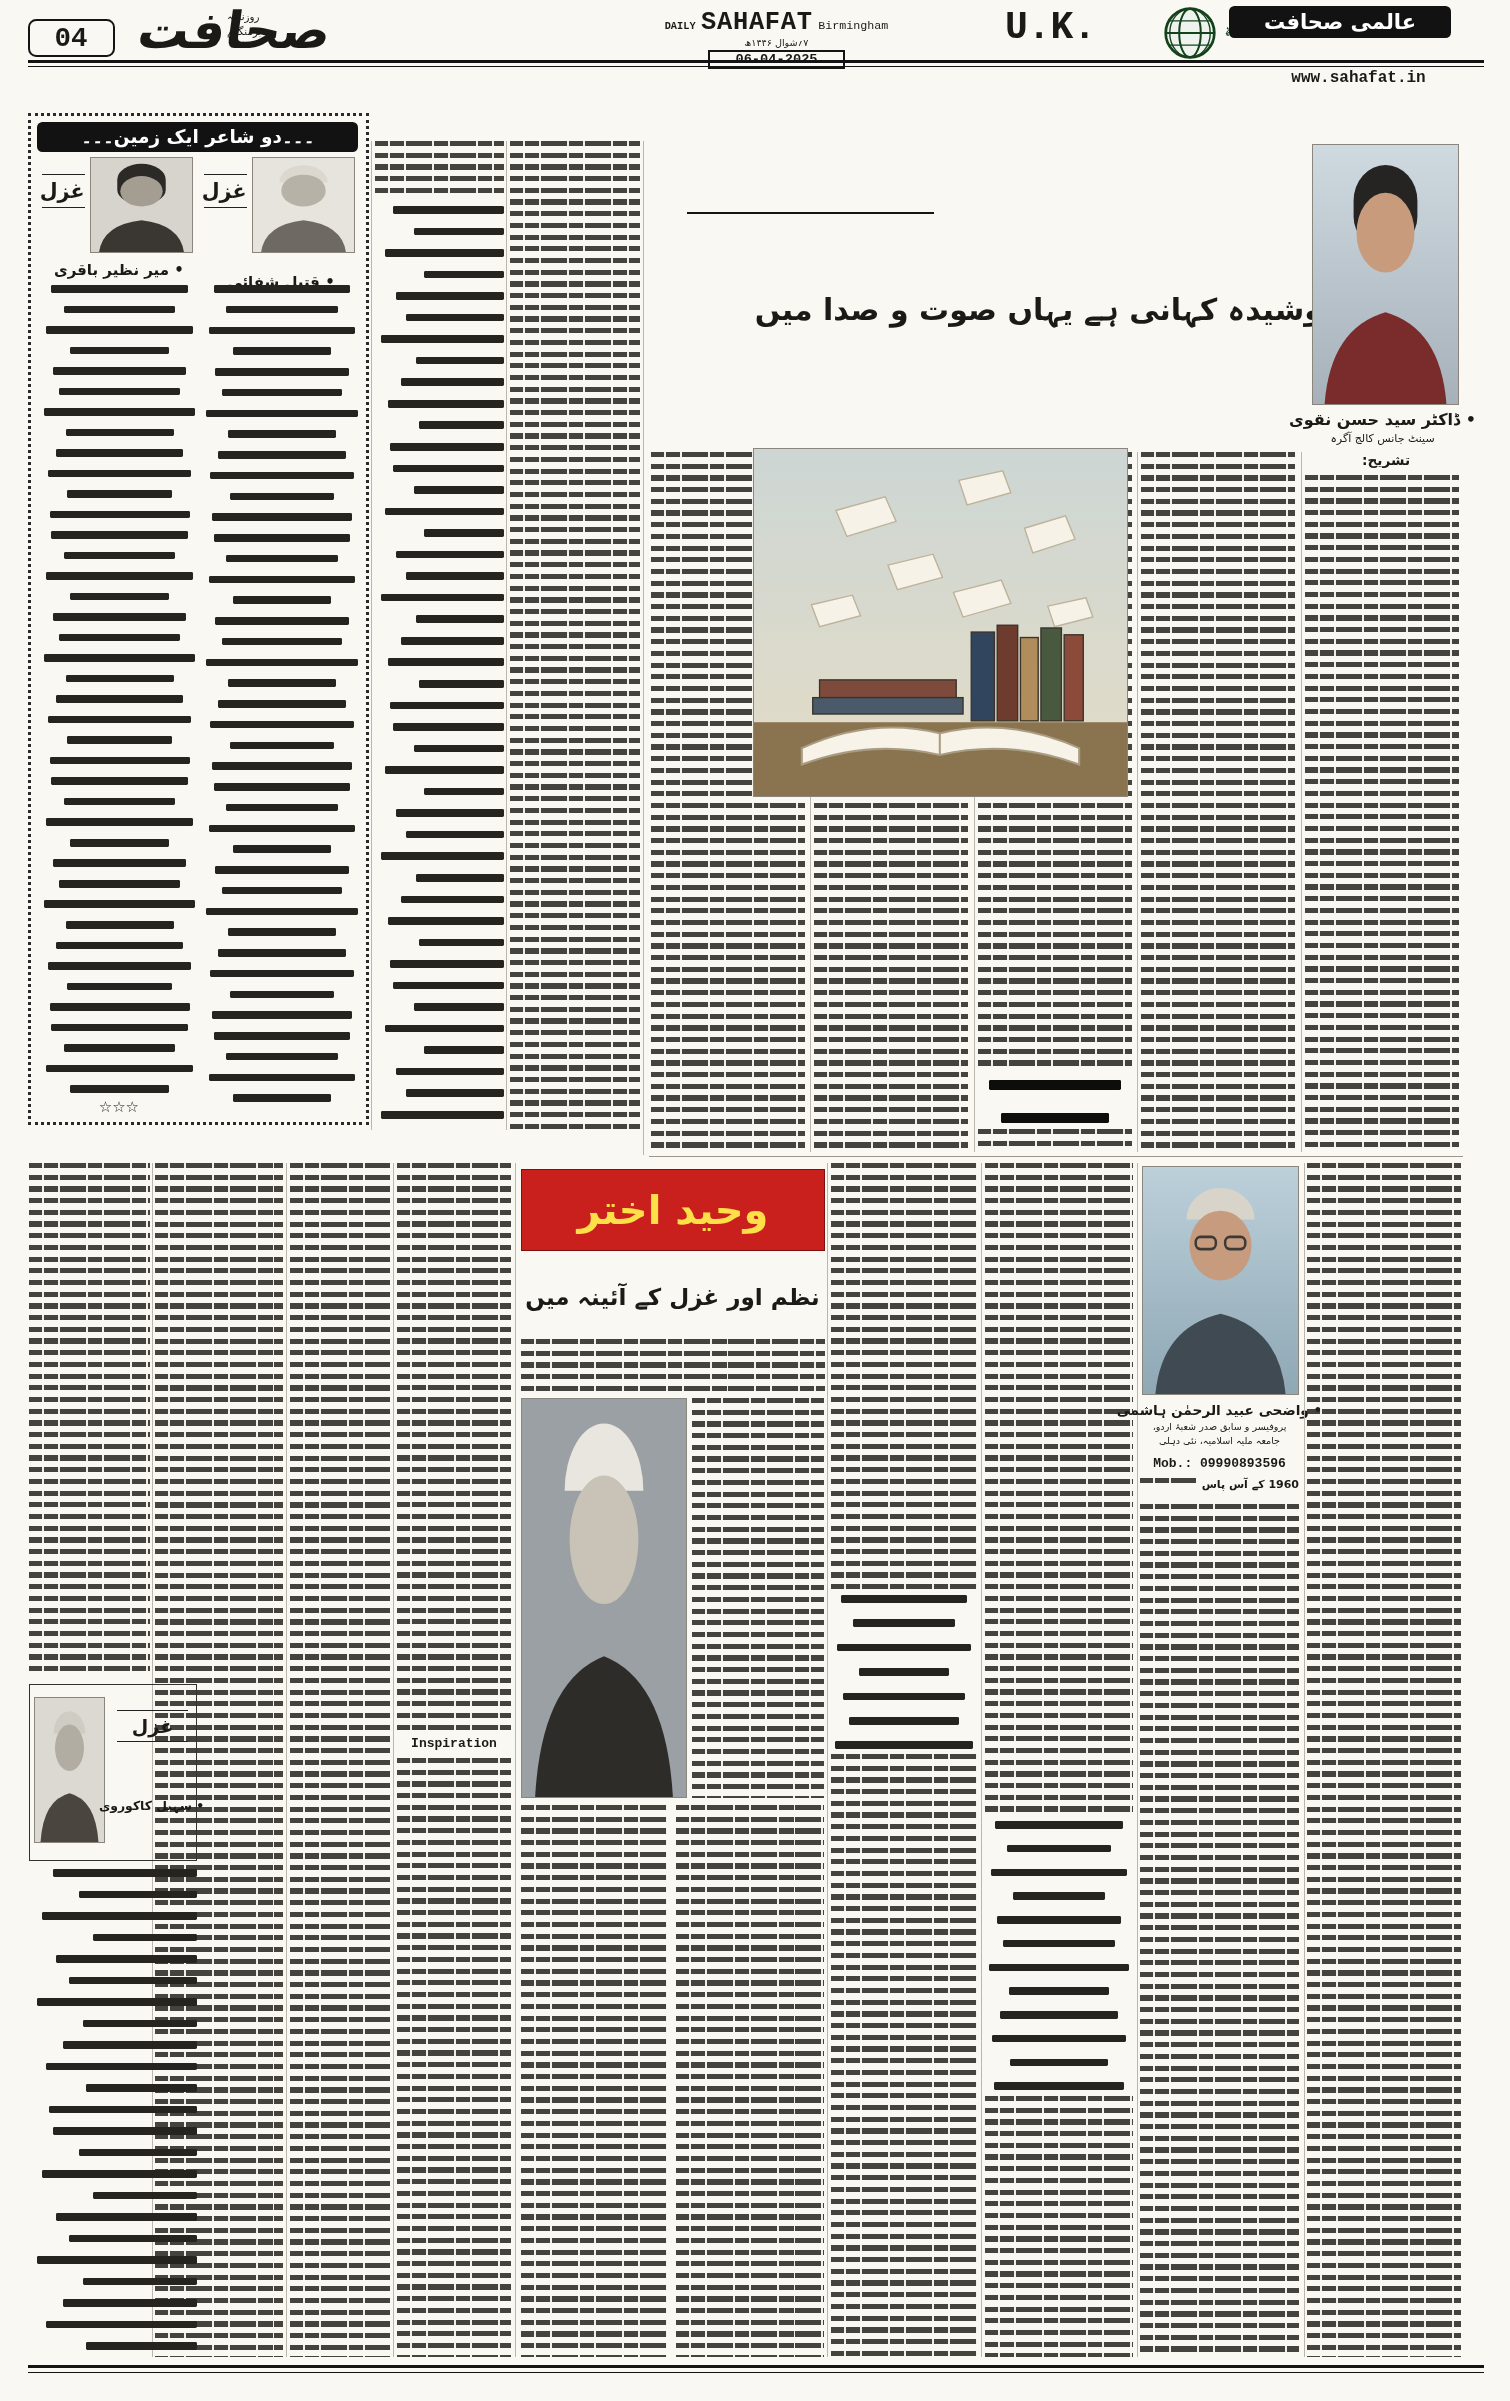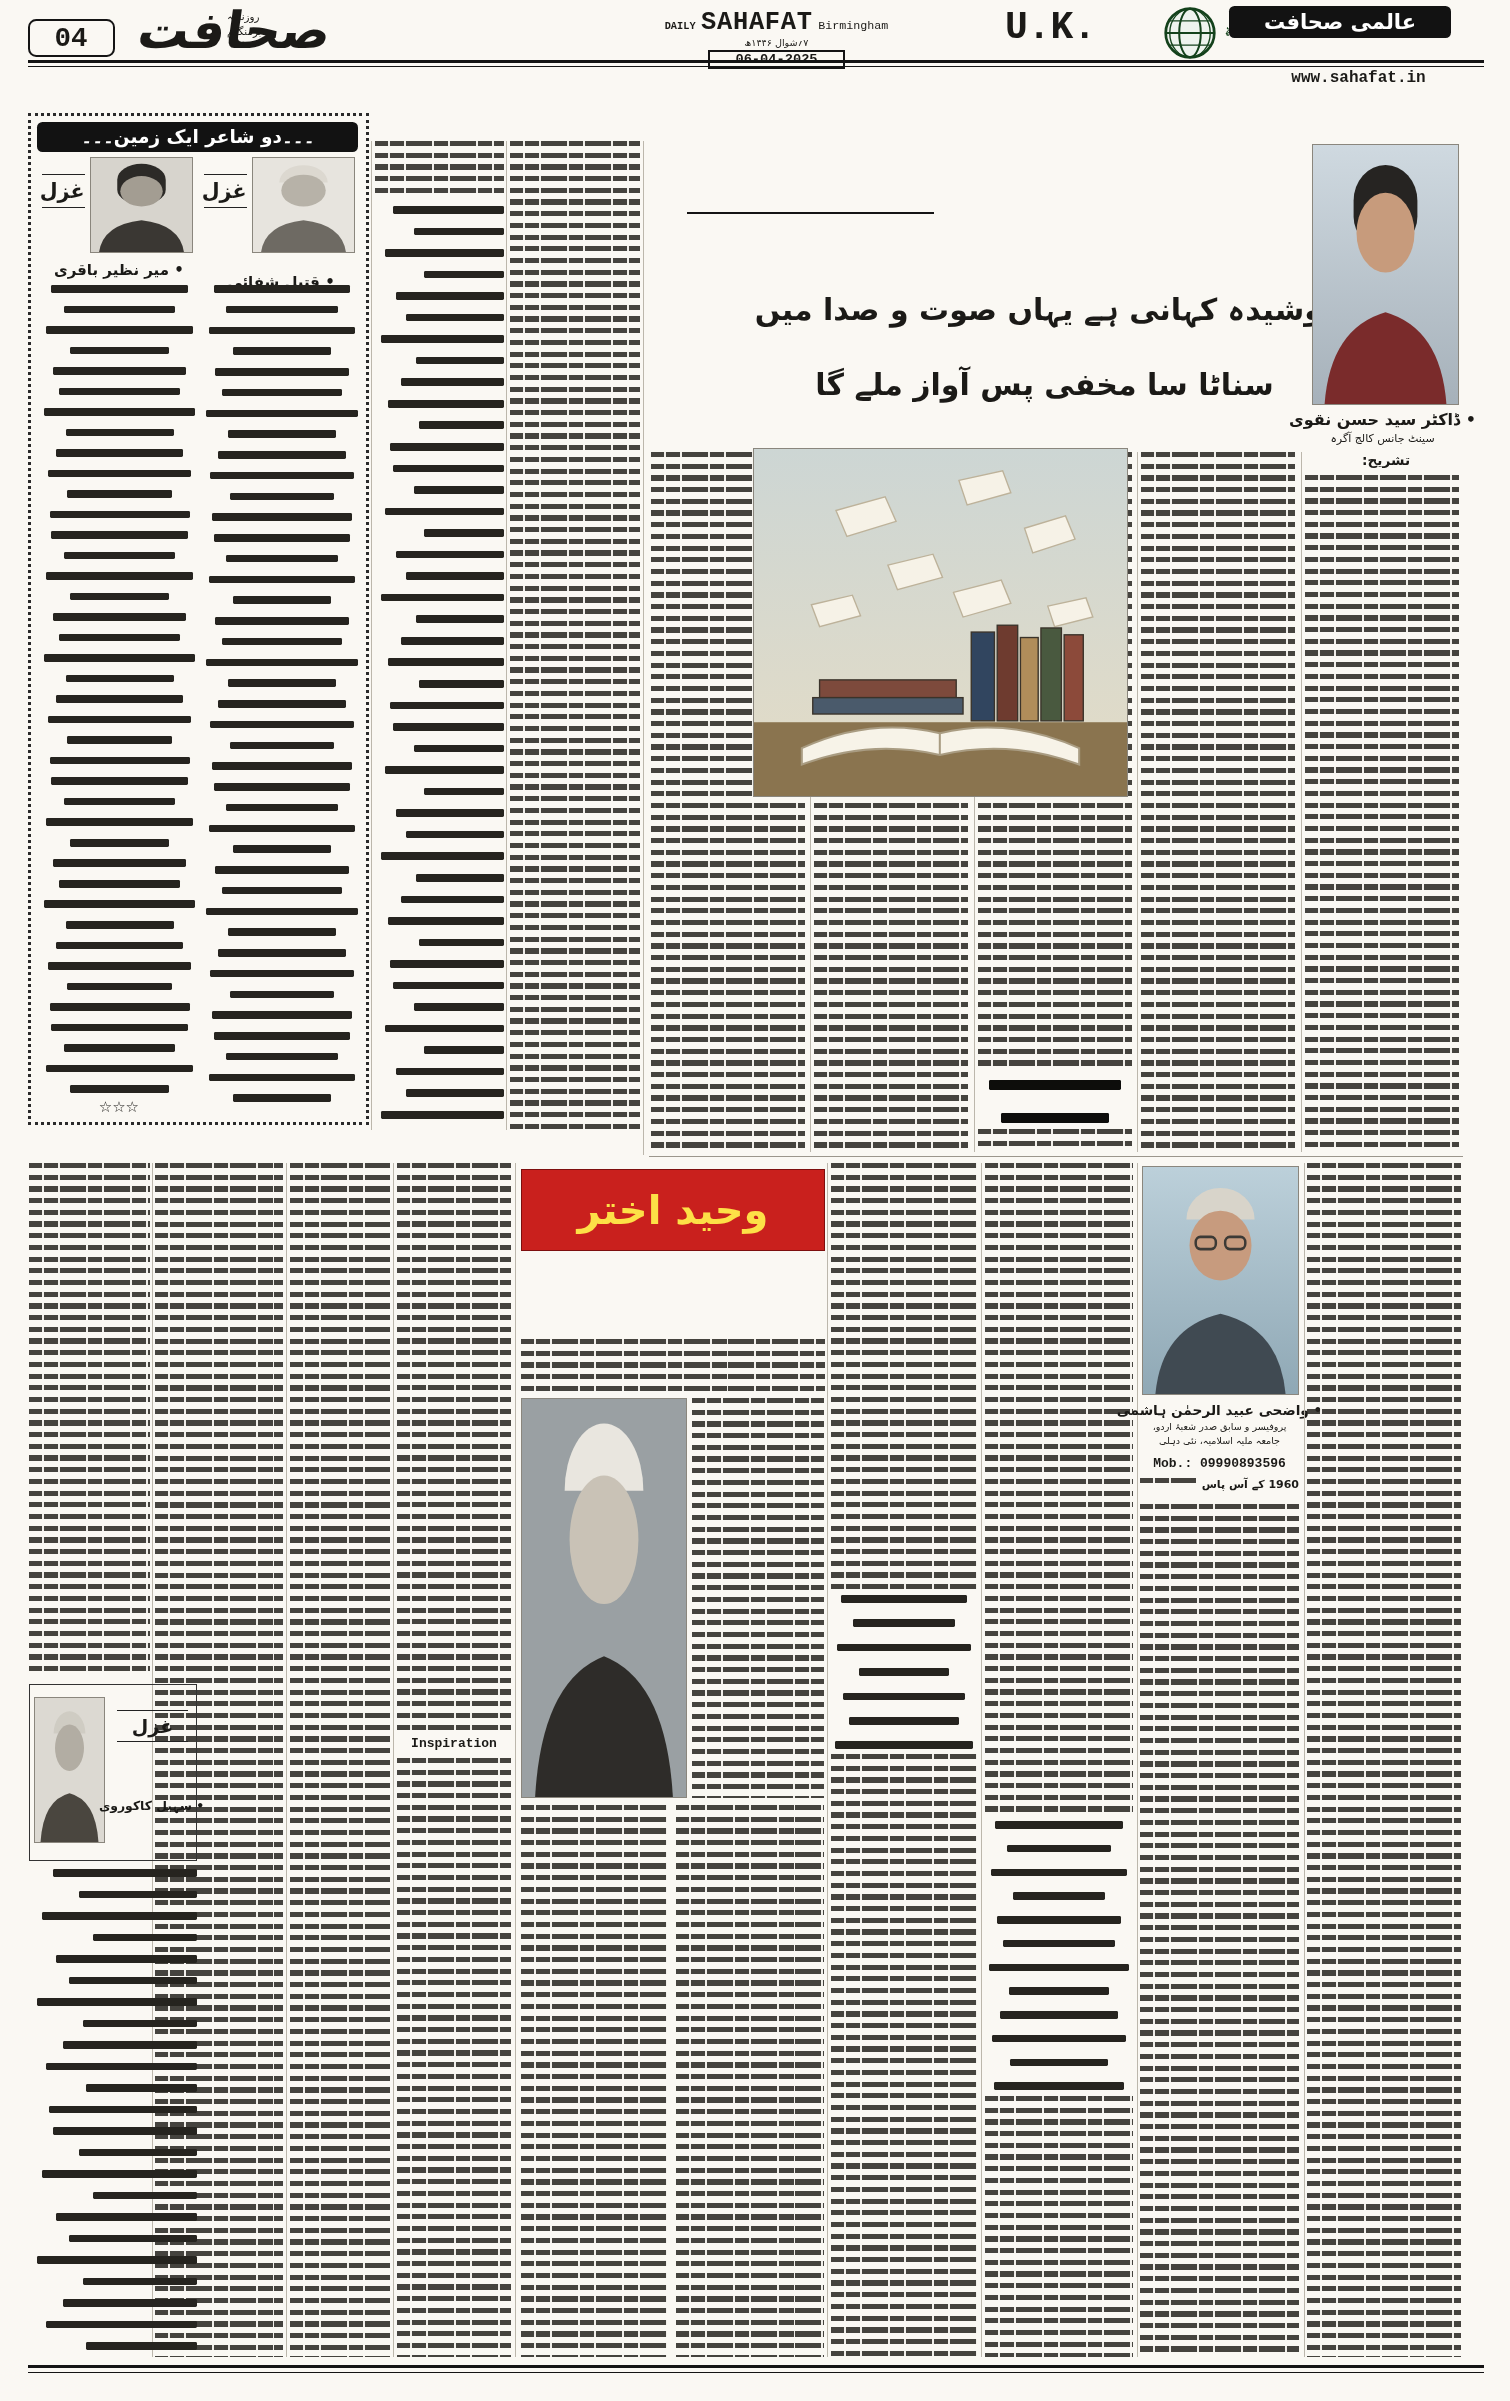--- a/index.html
+++ b/index.html
@@ -255,23 +255,20 @@
     </div>
   <div class="abs vrule" style="left:506px;top:141px;height:989px"></div>
   <div class="abs prose" style="left:510px;top:141px;width:130px;height:989px"></div>
   <div class="abs vrule" style="left:643px;top:141px;height:1014px"></div>
 
   <div class="abs hrule" style="left:687px;top:212px;width:247px;height:2.1px"></div>
 
   <div class="abs urdu b nowrap center" style="left:749px;top:275px;width:591px;height:69px;font-size:30px">
     <span>پوشیدہ کہانی ہے یہاں صوت و صدا میں</span>
   </div>
-  <div class="abs urdu b nowrap center" style="left:749px;top:350px;width:591px;height:69px;font-size:30px">
-    <span>سناٹا سا مخفی پس آواز ملے گا</span>
-  </div>
 
   <div class="abs photo" style="left:1312px;top:144px;width:147px;height:261px">
     <svg viewBox="0 0 100 130" preserveAspectRatio="none">
       <defs>
           <linearGradient id="bgnq" x1="0" y1="0" x2="0" y2="1">
         <stop offset="0" stop-color="#cfd9e0"></stop>
             <stop offset="1" stop-color="#a6b1ba"></stop>
           </linearGradient>
         </defs>
       <rect width="100" height="130" fill="url(#bgnq)"></rect>
@@ -394,20 +391,23 @@
   <div class="abs vrule" style="left:393px;top:1163px;height:1194px"></div>
   <div class="abs prose" style="left:397px;top:1163px;width:114px;height:567px"></div>
   <div class="abs latin b center" style="left:397px;top:1733px;width:114px;height:20.6px;font-size:13px">
     <span>Inspiration</span>
   </div>
   <div class="abs prose" style="left:397px;top:1758px;width:114px;height:599px"></div>
   <div class="abs vrule" style="left:515px;top:1163px;height:1194px"></div>
 
   <div class="abs banner-red center urdu b nowrap" style="left:521px;top:1169px;width:304px;height:82px;font-size:40px">
     <span>وحید اختر</span>
+  </div>
+  <div class="abs urdu b center nowrap" style="left:515px;top:1261px;width:315px;height:71px;font-size:23px">
+    <span>نظم اور غزل کے آئینہ میں</span>
   </div>
   <div class="abs prose" style="left:521px;top:1339px;width:304px;height:55px"></div>
   <div class="abs photo" style="left:521px;top:1398px;width:166px;height:400px">
     <svg viewBox="0 0 100 130" preserveAspectRatio="none">
       <rect width="100" height="130" fill="#9aa0a3"></rect>
       <path d="M26 30 a24 22 0 0 1 48 0" fill="#e9e6df"></path>
       <circle cx="50" cy="46" r="21" fill="#c9c2b6"></circle>
       <path d="M8 130 Q12 92 50 84 Q88 92 92 130 Z" fill="#2e2c29"></path>
     </svg>
   </div>

